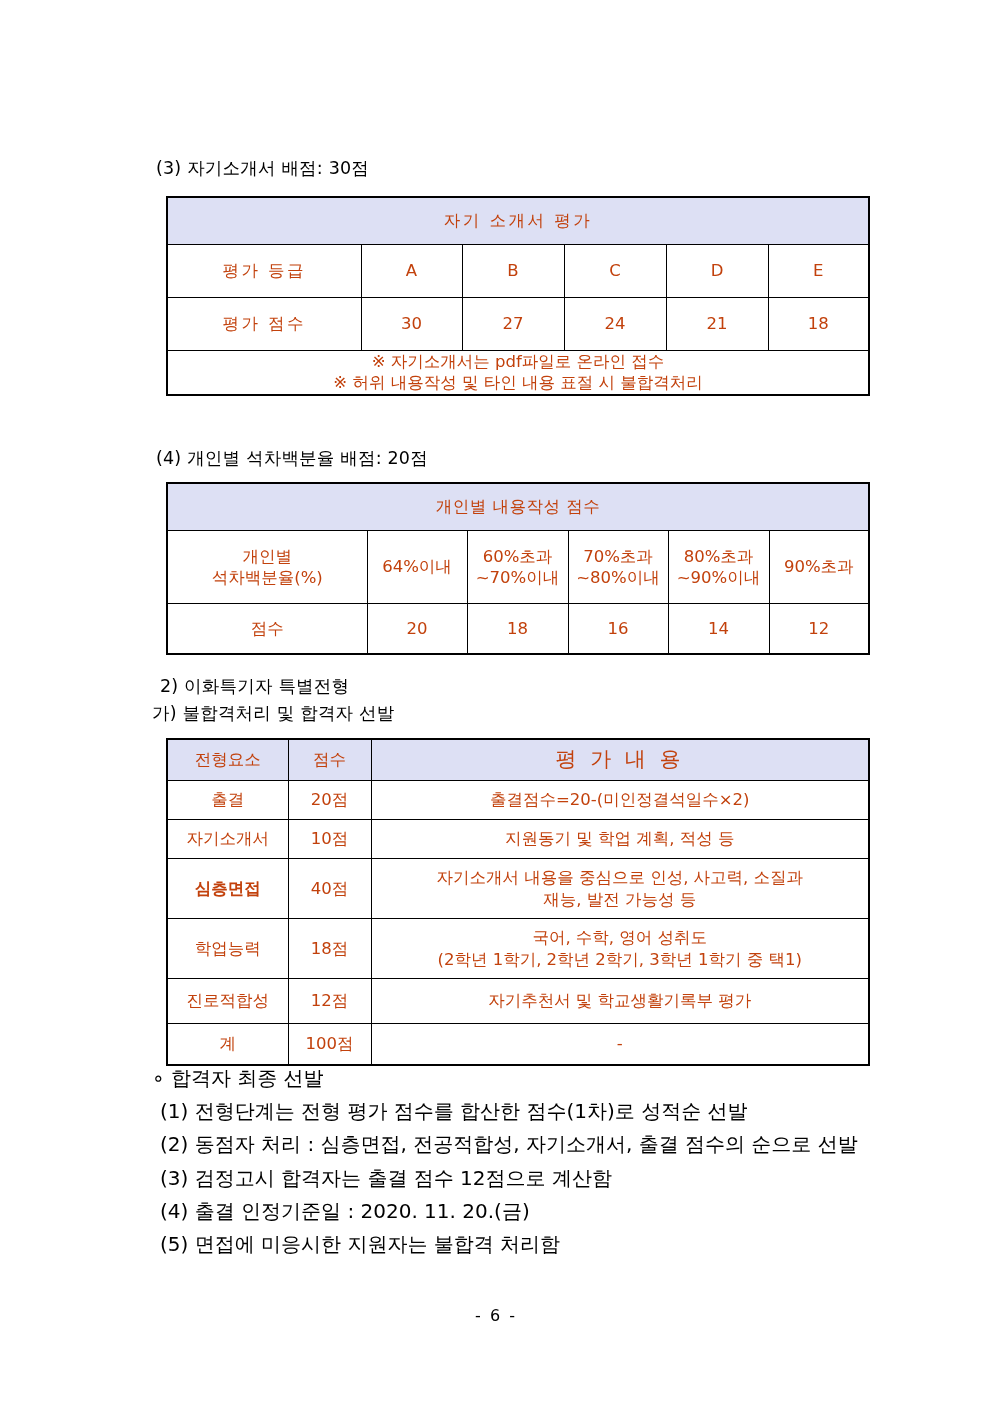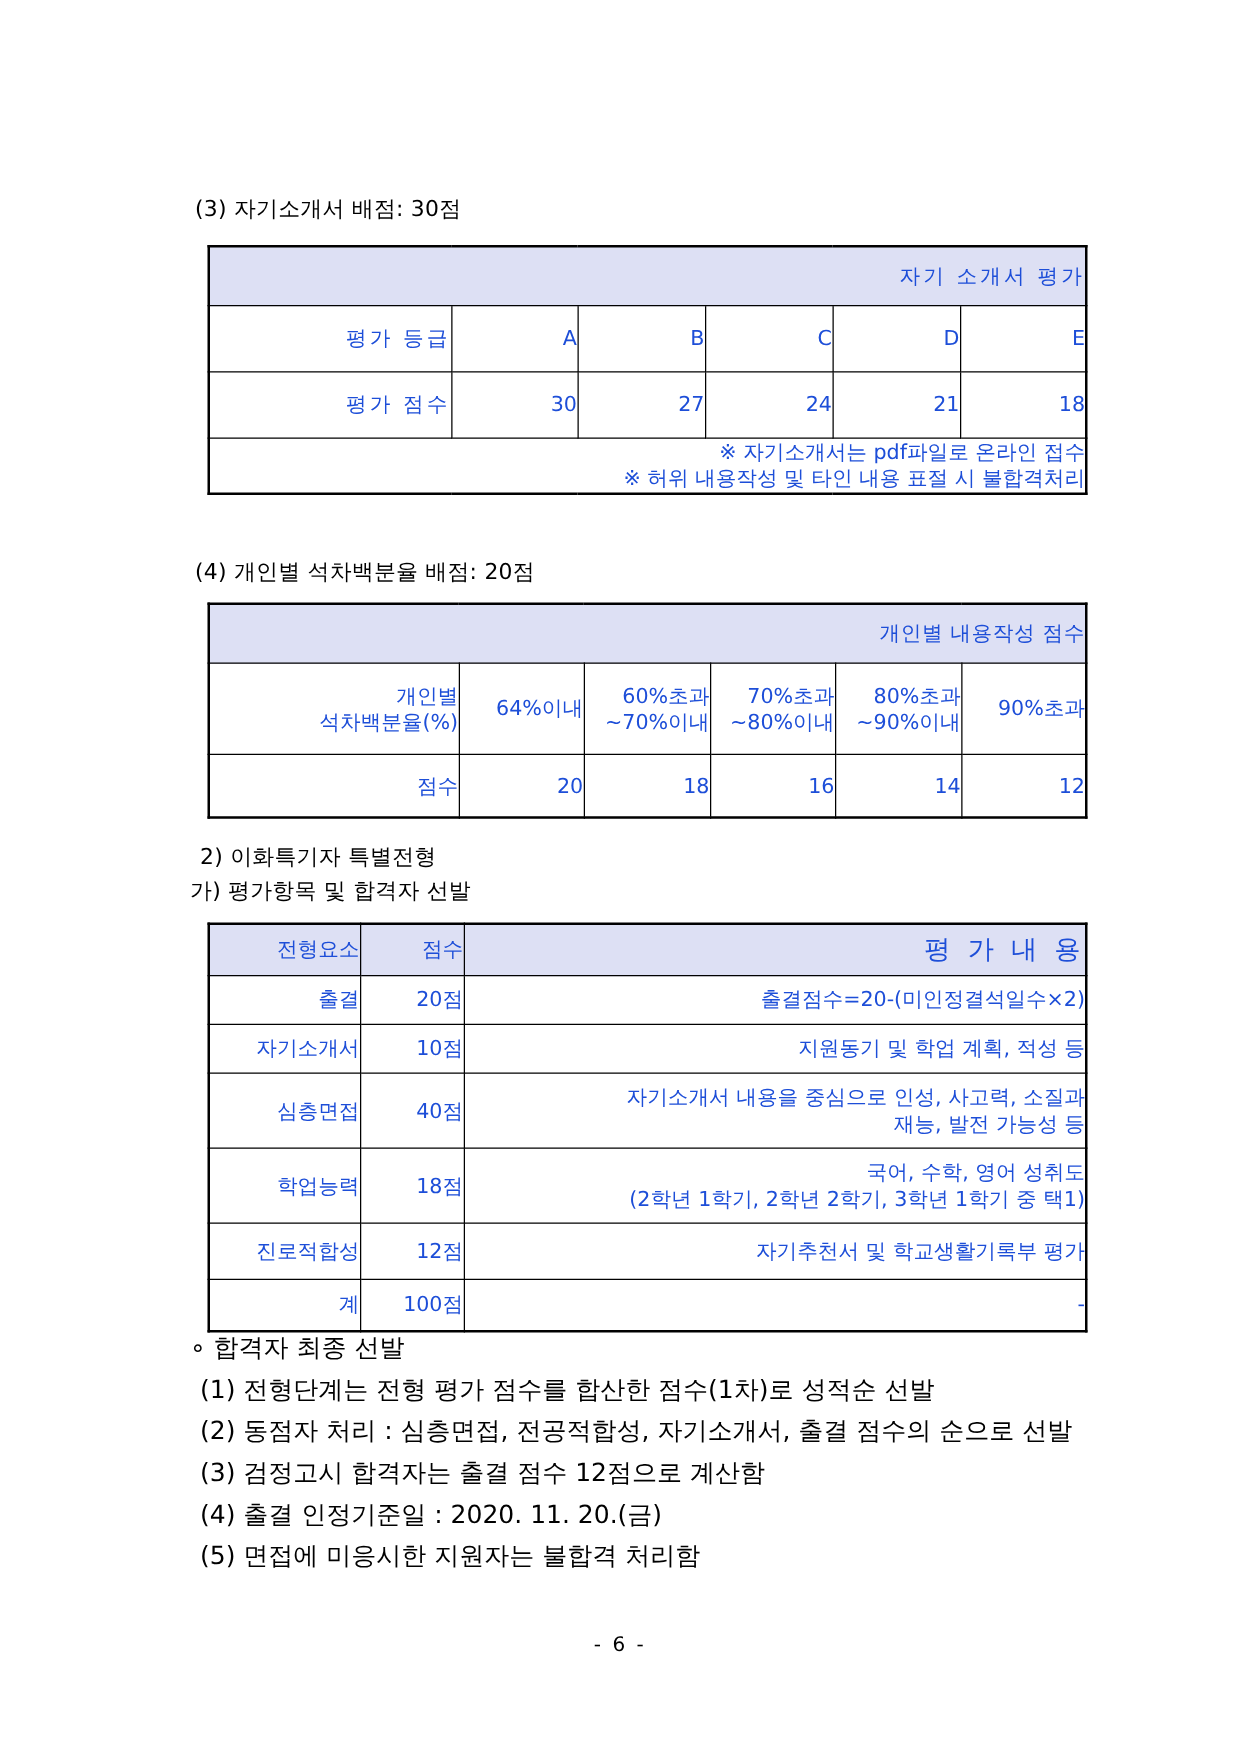--- a/index.html
+++ b/index.html
@@ -42,23 +42,23 @@
     border: 2.2px solid #000;
     background: #fff;
   }
   table.doc-table td,
   table.doc-table th {
     border: 1.1px solid #000;
     padding: 0;
     font-weight: normal;
     font-size: 16.5px;
     line-height: 1.3;
-    text-align: right;
+    text-align: center;
     vertical-align: middle;
-    color: #1d4ed8;
+    color: #c2410c;
   }
   th.tbl-title {
     background: #dde0f4;
     font-size: 19px;
     letter-spacing: 2.5px;
     height: 46px;
   }
   th.col-head {
     background: #dde0f4;
     font-size: 18px;
@@ -192,21 +192,21 @@
         <td>20</td>
         <td>18</td>
         <td>16</td>
         <td>14</td>
         <td>12</td>
       </tr>
     </tbody>
   </table>
 
   <div class="heading" style="left:160px; top:676px;">2) 이화특기자 특별전형</div>
-  <div class="heading" style="left:152px; top:703px;">가) 평가항목 및 합격자 선발</div>
+  <div class="heading" style="left:152px; top:703px;">가) 불합격처리 및 합격자 선발</div>
 
   <table class="doc-table" style="left:166px; top:738px; width:702px;">
     <colgroup>
       <col style="width:121px">
       <col style="width:83px">
       <col style="width:498px">
     </colgroup>
     <tbody>
       <tr>
         <th class="col-head">전형요소</th>
@@ -224,21 +224,21 @@
 
       <tr>
         <td style="height:38px;font-family:Liberation Serif, serif;">자기소개서</td>
         <td>10점</td>
         <td class="left">
           <div>지원동기 및 학업 계획, 적성 등</div>
         </td>
       </tr>
 
       <tr>
-        <td style="height:59px;">심층면접</td>
+        <td style="height:59px;font-weight:bold;">심층면접</td>
         <td>40점</td>
         <td class="left">
           <div>자기소개서 내용을 중심으로 인성, 사고력, 소질과</div>
           <div>재능, 발전 가능성 등</div>
         </td>
       </tr>
 
       <tr>
         <td style="height:59px;">학업능력</td>
         <td>18점</td>

